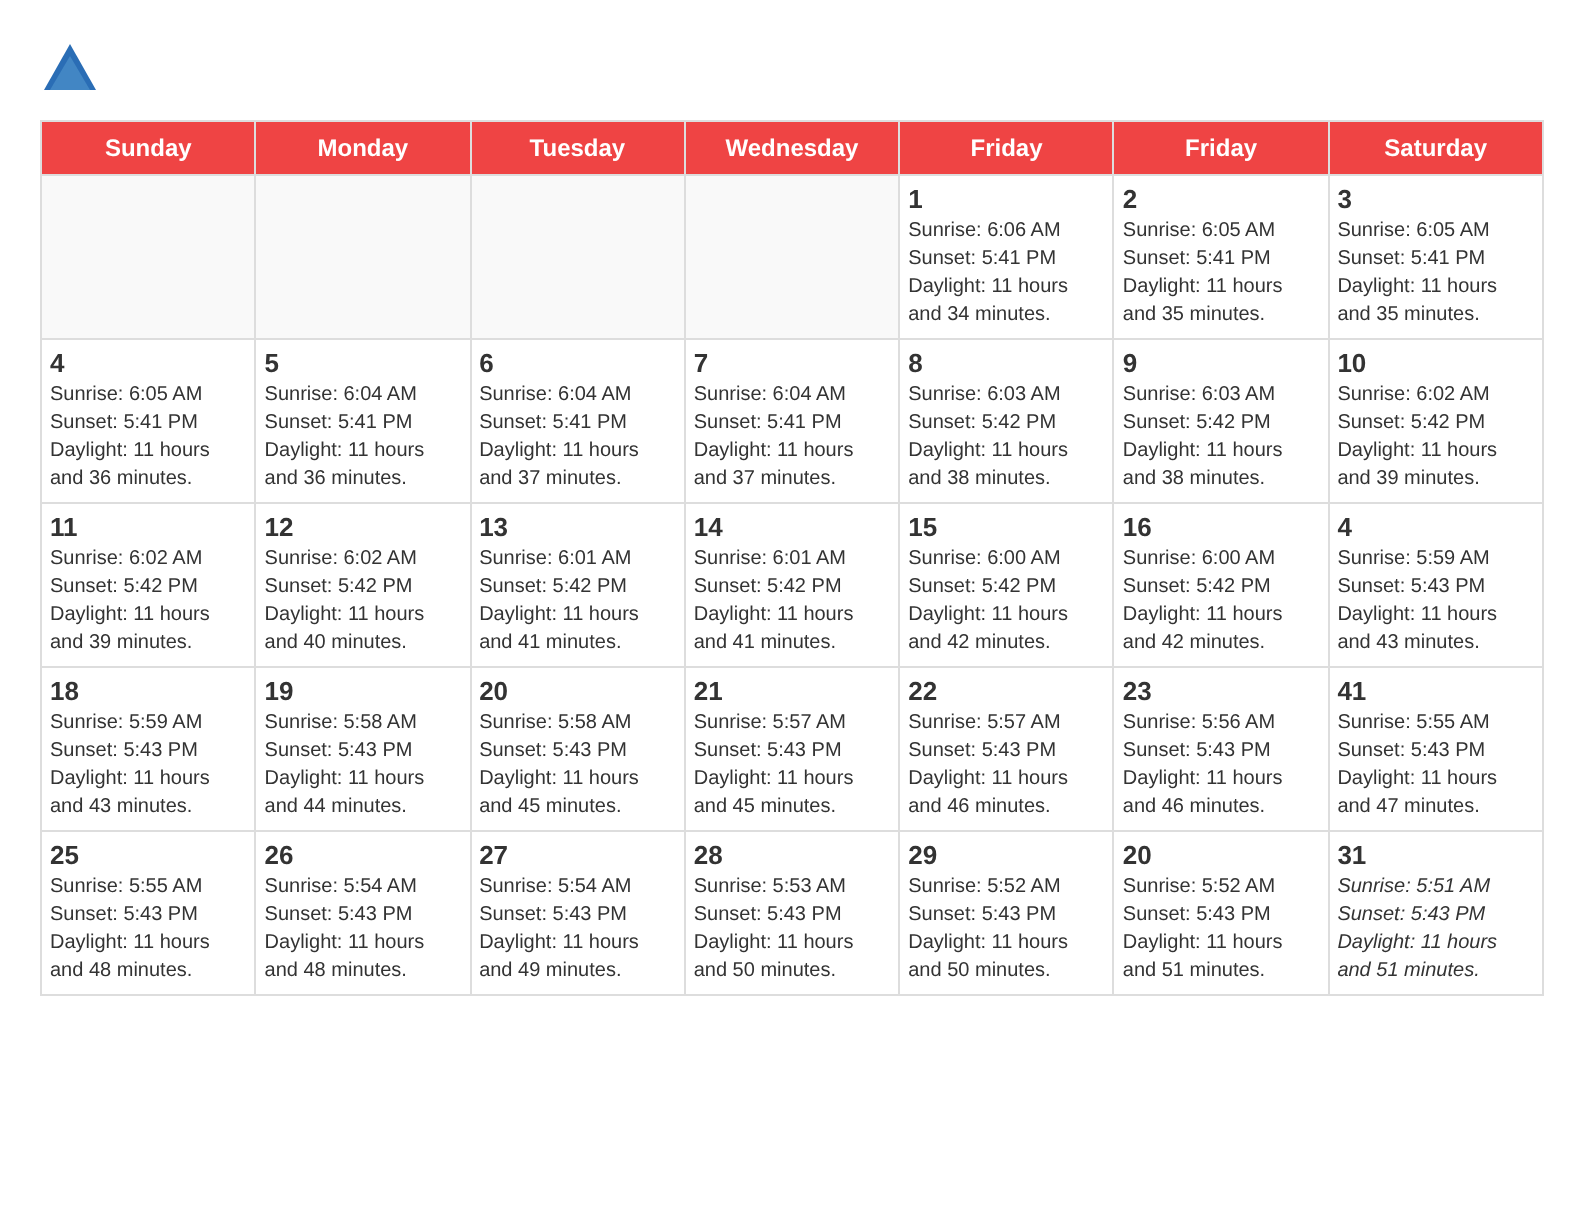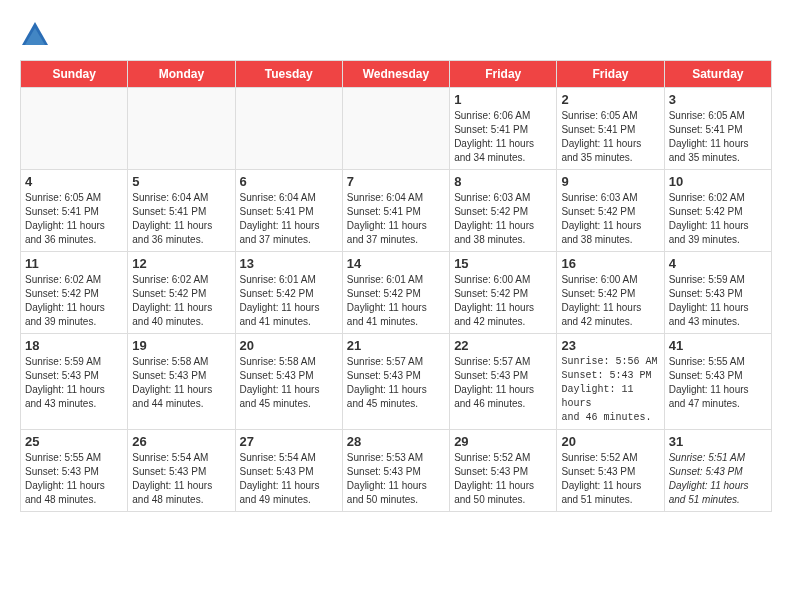--- a/index.html
+++ b/index.html
@@ -284,21 +284,21 @@
         </td>
         <td>
           <span class="day-num">22</span>
           <div class="day-info" style="white-space: pre-line;">Sunrise: 5:57 AM
 Sunset: 5:43 PM
 Daylight: 11 hours
 and 46 minutes.</div>
         </td>
         <td>
           <span class="day-num">23</span>
-          <div class="day-info" style="white-space: pre-line; font-family: Liberation Mono, monospace;">Sunrise: 5:56 AM
+          <div class="day-info" style="white-space: pre-line;">Sunrise: 5:56 AM
 Sunset: 5:43 PM
 Daylight: 11 hours
 and 46 minutes.</div>
         </td>
         <td>
           <span class="day-num">41</span>
           <div class="day-info" style="white-space: pre-line;">Sunrise: 5:55 AM
 Sunset: 5:43 PM
 Daylight: 11 hours
 and 47 minutes.</div>

